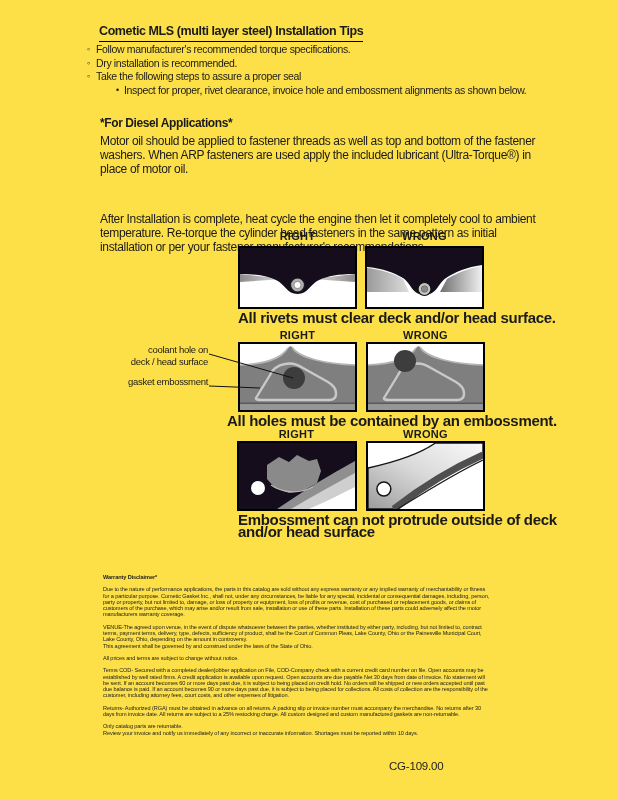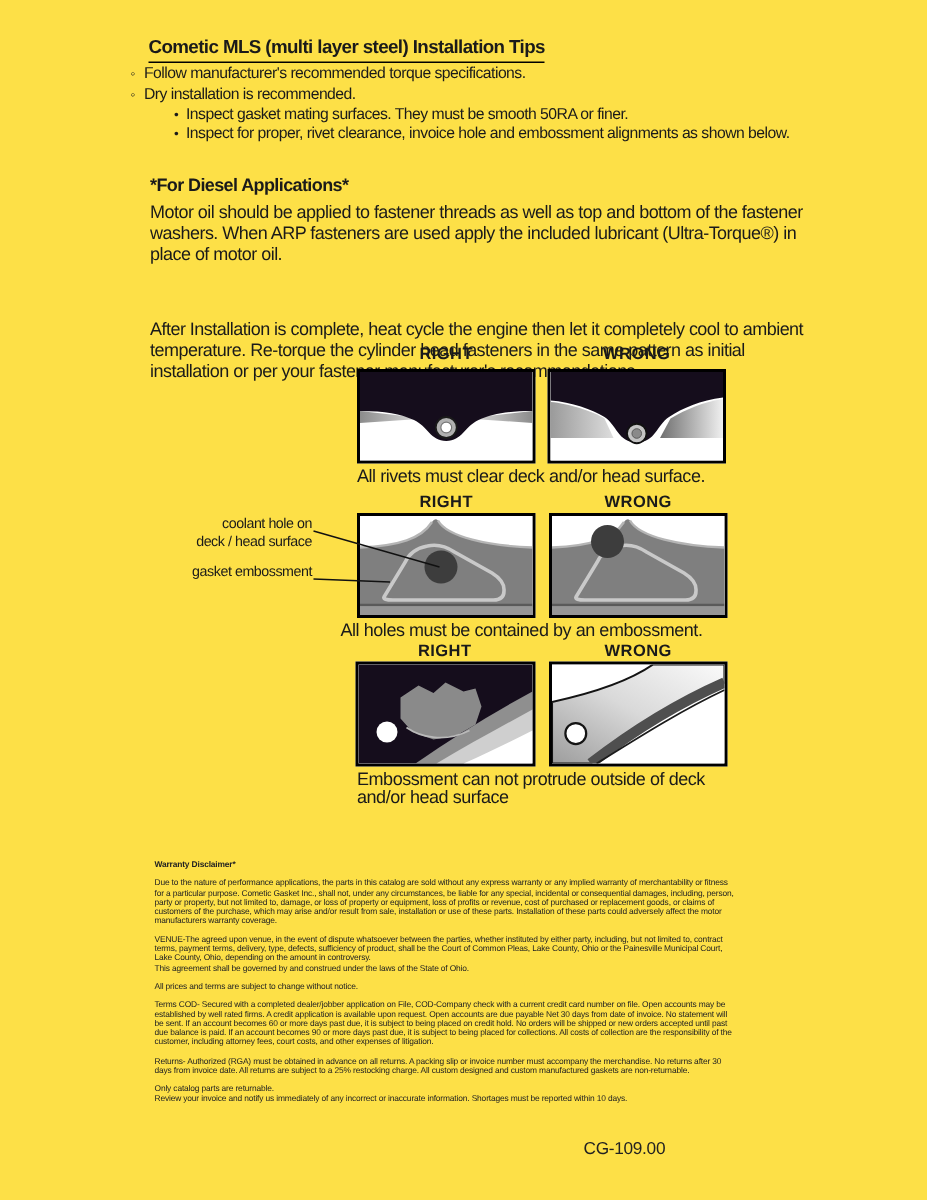--- a/index.html
+++ b/index.html
@@ -16,42 +16,42 @@
   .subbullet{position:relative;margin-left:29px;padding-left:8px;line-height:12.5px;white-space:nowrap;}
   .subbullet::before{content:"\2022";position:absolute;left:0;top:0;font-size:9px;}
 
   .h2{left:100px;top:116px;font-size:12px;font-weight:bold;letter-spacing:-0.4px;}
   .para{left:100px;width:436px;font-size:12px;line-height:14px;letter-spacing:-0.35px;}
   .p1{top:134px;} .p2{top:164px;margin-top:48px;} .p3{top:206px;}
 
   .dlabel{font-size:11px;font-weight:bold;letter-spacing:0.3px;text-align:center;width:119px;}
   .dbox{border:2px solid #000;background:#fff;line-height:0;}
   .dbox svg{display:block;}
-  .caption{font-size:12px;font-weight:normal;letter-spacing:-0.3px;line-height:11.5px;white-space:nowrap;}
+  .caption{font-size:15px;font-weight:bold;letter-spacing:-0.3px;line-height:11.5px;white-space:nowrap;}
 
   .ann{left:70px;width:138px;text-align:right;font-size:9.5px;line-height:11.5px;letter-spacing:-0.3px;}
 
   .legal{left:103px;top:574px;width:388px;font-size:5.6px;line-height:6.3px;letter-spacing:-0.1px;color:#222;}
   .legal .lh{font-weight:bold;margin-bottom:6px;}
   .legal p{margin:0 0 6px 0;}
   .legal .tight{margin:0;}
 
   .footer-code{left:389px;top:760px;font-size:11.5px;letter-spacing:-0.2px;color:#222;}
 </style>
 </head>
 <body>
 
 <div class="page">
 
   <div class="abs title">Cometic MLS (multi layer steel) Installation Tips</div>
 
   <div class="abs bullets">
     <div class="bullet">Follow manufacturer's recommended torque specifications.</div>
     <div class="bullet">Dry installation is recommended.</div>
-    <div class="subbullet">Inspect gasket mating surfaces.  They must be smooth 50RA or finer.</div>
+    <div class="bullet">Take the following steps to assure a proper seal</div>
     <div class="subbullet">Inspect for proper, rivet clearance, invoice hole and embossment alignments as shown below.</div>
   </div>
 
   <div class="abs h2">*For Diesel Applications*</div>
   <div class="abs para p1">Motor oil should be applied to fastener threads as well as top and bottom of the fastener washers. When ARP fasteners are used apply the included lubricant (Ultra-Torque®) in place of motor oil.</div>
   <div class="abs para p2">After Installation is complete, heat cycle the engine then let it completely cool to ambient temperature. Re-torque the cylinder head fasteners in the same pattern as initial installation or per your fastener manufacturer's recommendations.</div>
 
   <div class="abs dlabel" style="left:238px;top:230px;">RIGHT</div>
   <div class="abs dlabel" style="left:365px;top:230px;">WRONG</div>
 

